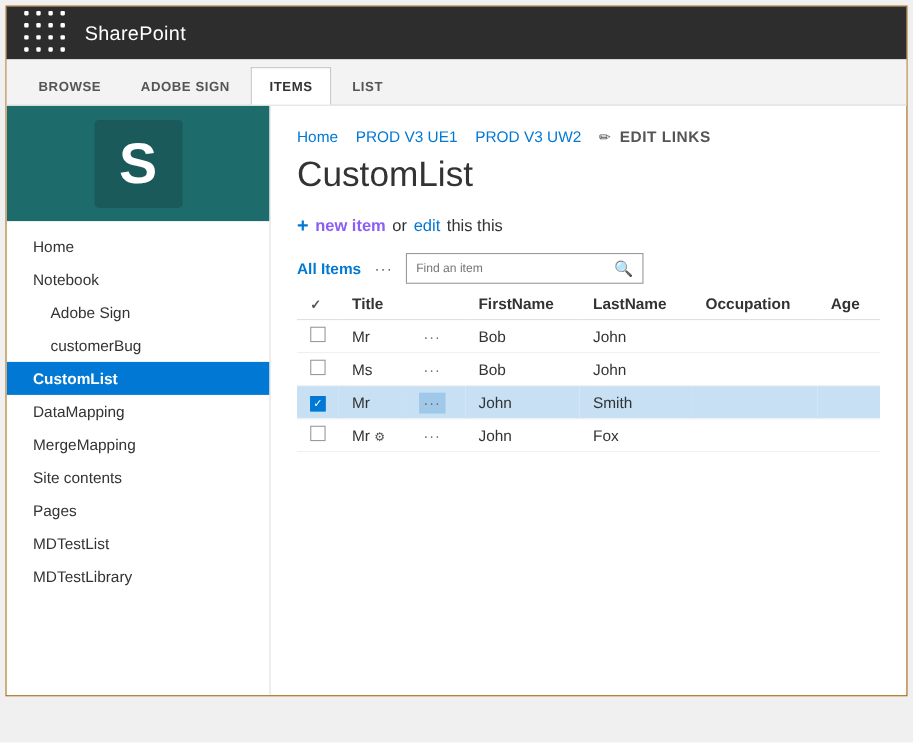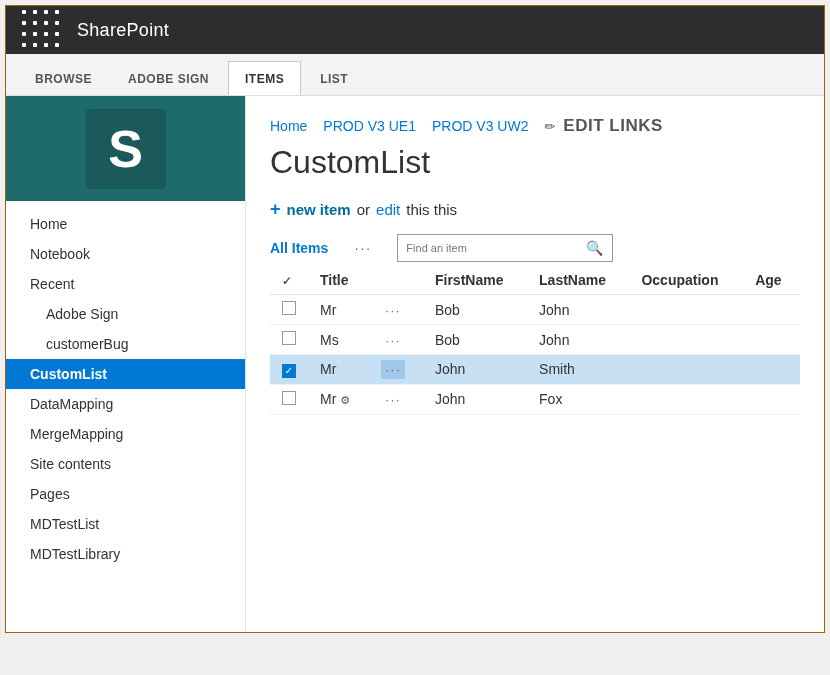--- a/index.html
+++ b/index.html
@@ -39,25 +39,25 @@
     .breadcrumb { display: flex; align-items: center; gap: 8px; margin-bottom: 8px; }
     .breadcrumb-item { font-size: 14px; color: #0078d4; cursor: pointer; }
     .breadcrumb-sep { font-size: 14px; color: #666; }
 
     
     .page-title { font-size: 32px; font-weight: 300; color: #333; margin-bottom: 18px; }
 
     
     .new-item-bar { display: flex; align-items: center; gap: 6px; margin-bottom: 14px; font-size: 15px; color: #333; }
     .new-item-icon { color: #0078d4; font-size: 18px; font-weight: 700; }
-    .new-item-link { color: #0369a1; font-weight: 700; cursor: pointer; }
+    .new-item-link { color: #8b5cf6; font-weight: 700; cursor: pointer; }
     .edit-link { color: #0078d4; font-weight: 400; cursor: pointer; }
 
     
-    .list-toolbar { display: flex; align-items: center; gap: 22px; margin-bottom: 4px; }
+    .list-toolbar { display: flex; align-items: center; gap: 8px; margin-bottom: 4px; }
     .view-label { color: #0078d4; font-weight: 600; font-size: 14px; cursor: pointer; }
     .more-btn { color: #666; font-size: 14px; cursor: pointer; padding: 2px 4px; letter-spacing: 1px; }
     .search-box { display: flex; align-items: center; border: 1px solid #999; background: #fff; height: 28px; }
     .search-input { border: none; outline: none; font-size: 11px; padding: 0 8px; width: 180px; color: #999; }
     .search-btn { background: none; border: none; padding: 0 8px; cursor: pointer; color: #555; font-size: 14px; }
 
     
     .list-table { width: 100%; border-collapse: collapse; font-size: 14px; }
     .list-table th { text-align: left; padding: 6px 12px; color: #333; font-weight: 600; border-bottom: 1px solid #e0e0e0; }
     .list-table td { padding: 6px 12px; color: #333; border-bottom: 1px solid #f0f0f0; }
@@ -108,21 +108,20 @@
 
     <div class="sidebar">
       <div class="sidebar-logo">
         <div class="sidebar-logo-inner">
           <span class="sidebar-logo-s">S</span>
         </div>
       </div>
       <div class="sidebar-nav">
         <div class="sidebar-item">Home</div>
         <div class="sidebar-item">Notebook</div>
-        <div class="sidebar-item">Recent</div>
         <div class="sidebar-item sub">Adobe Sign</div>
         <div class="sidebar-item sub">customerBug</div>
         <div class="sidebar-item active">CustomList</div>
         <div class="sidebar-item">DataMapping</div>
         <div class="sidebar-item">MergeMapping</div>
         <div class="sidebar-item">Site contents</div>
         <div class="sidebar-item">Pages</div>
         <div class="sidebar-item">MDTestList</div>
         <div class="sidebar-item">MDTestLibrary</div>
       </div>
@@ -131,21 +130,21 @@
     <div class="content">
 
       <div class="breadcrumb">
         <span class="breadcrumb-item">Home</span>
         <span class="breadcrumb-sep"> </span>
         <span class="breadcrumb-item">PROD V3 UE1</span>
         <span class="breadcrumb-sep"> </span>
         <span class="breadcrumb-item">PROD V3 UW2</span>
         <span class="breadcrumb-sep">  </span>
         <span style="color:#555;font-size:13px;">✏</span>
-        <span class="breadcrumb-item" style="font-size:17px;font-weight:600;color:#555;text-transform:uppercase;letter-spacing:0.5px;">EDIT LINKS</span>
+        <span class="breadcrumb-item" style="font-size:14px;font-weight:600;color:#555;text-transform:uppercase;letter-spacing:0.5px;">EDIT LINKS</span>
       </div>
 
       <div class="page-title">CustomList</div>
 
       <div class="new-item-bar">
         <span class="new-item-icon">+</span>
         <span class="new-item-link">new item</span>
         <span>or</span>
         <span class="edit-link">edit</span>
         <span>this this</span>

